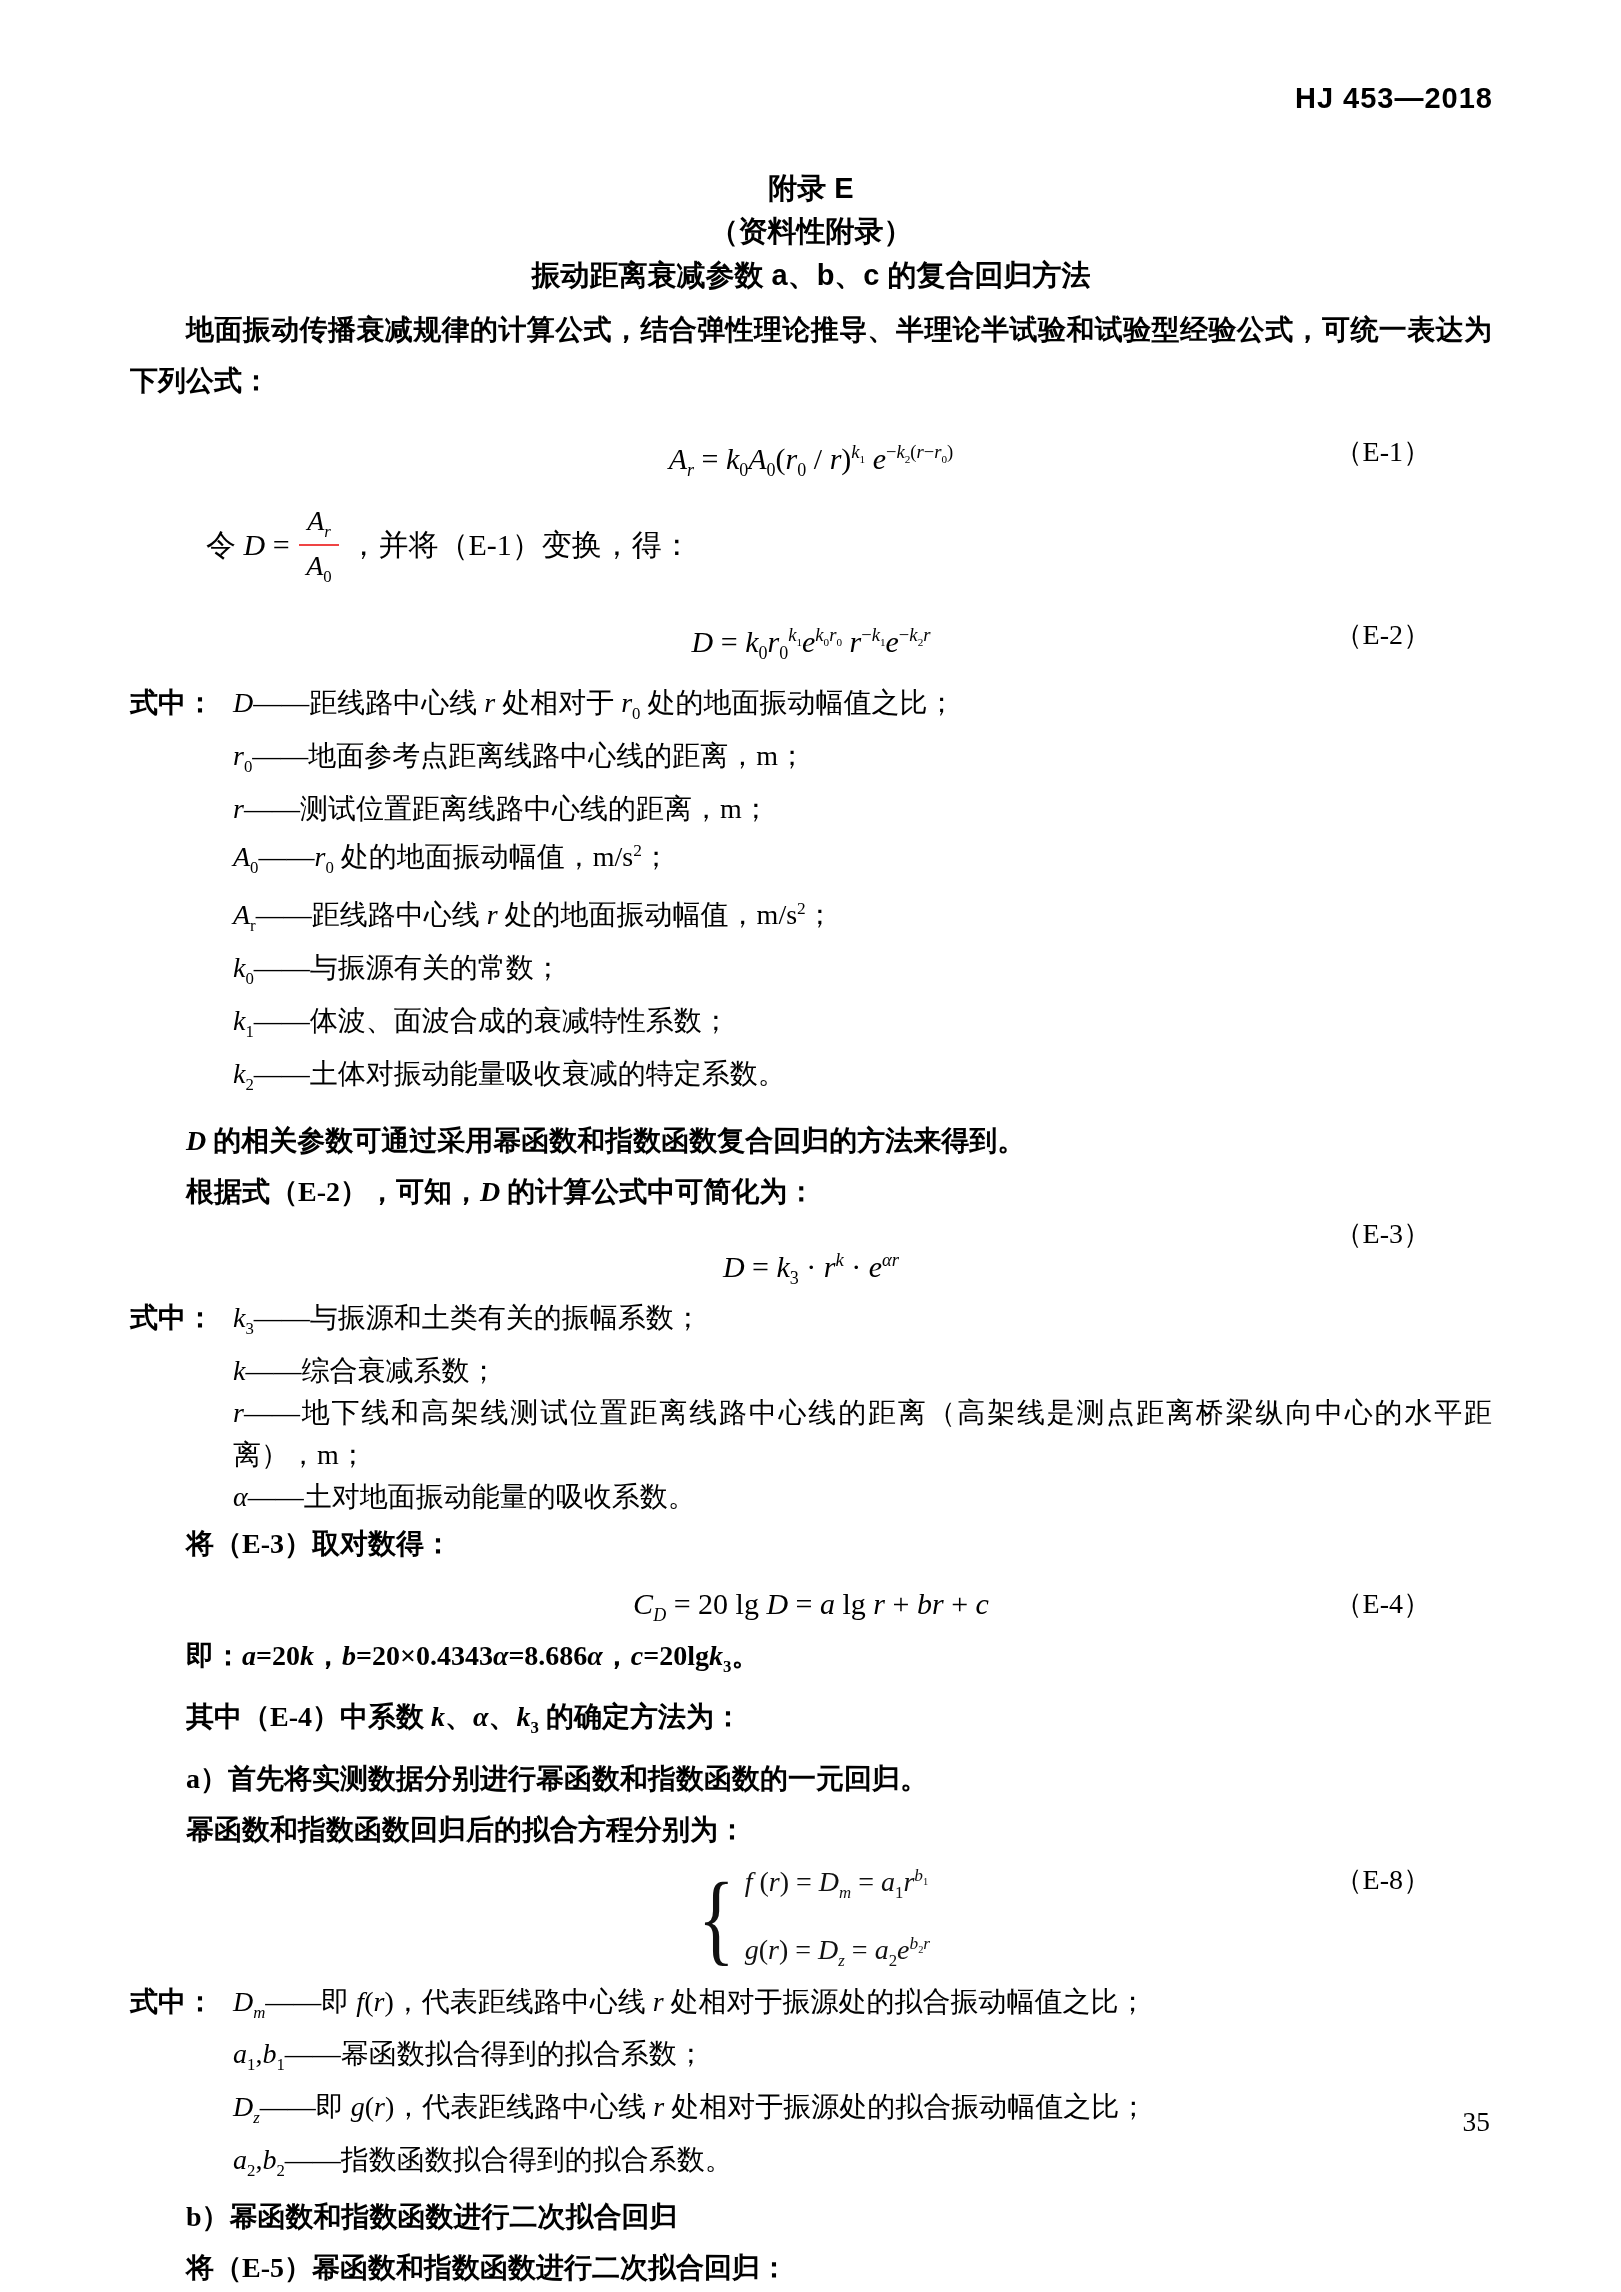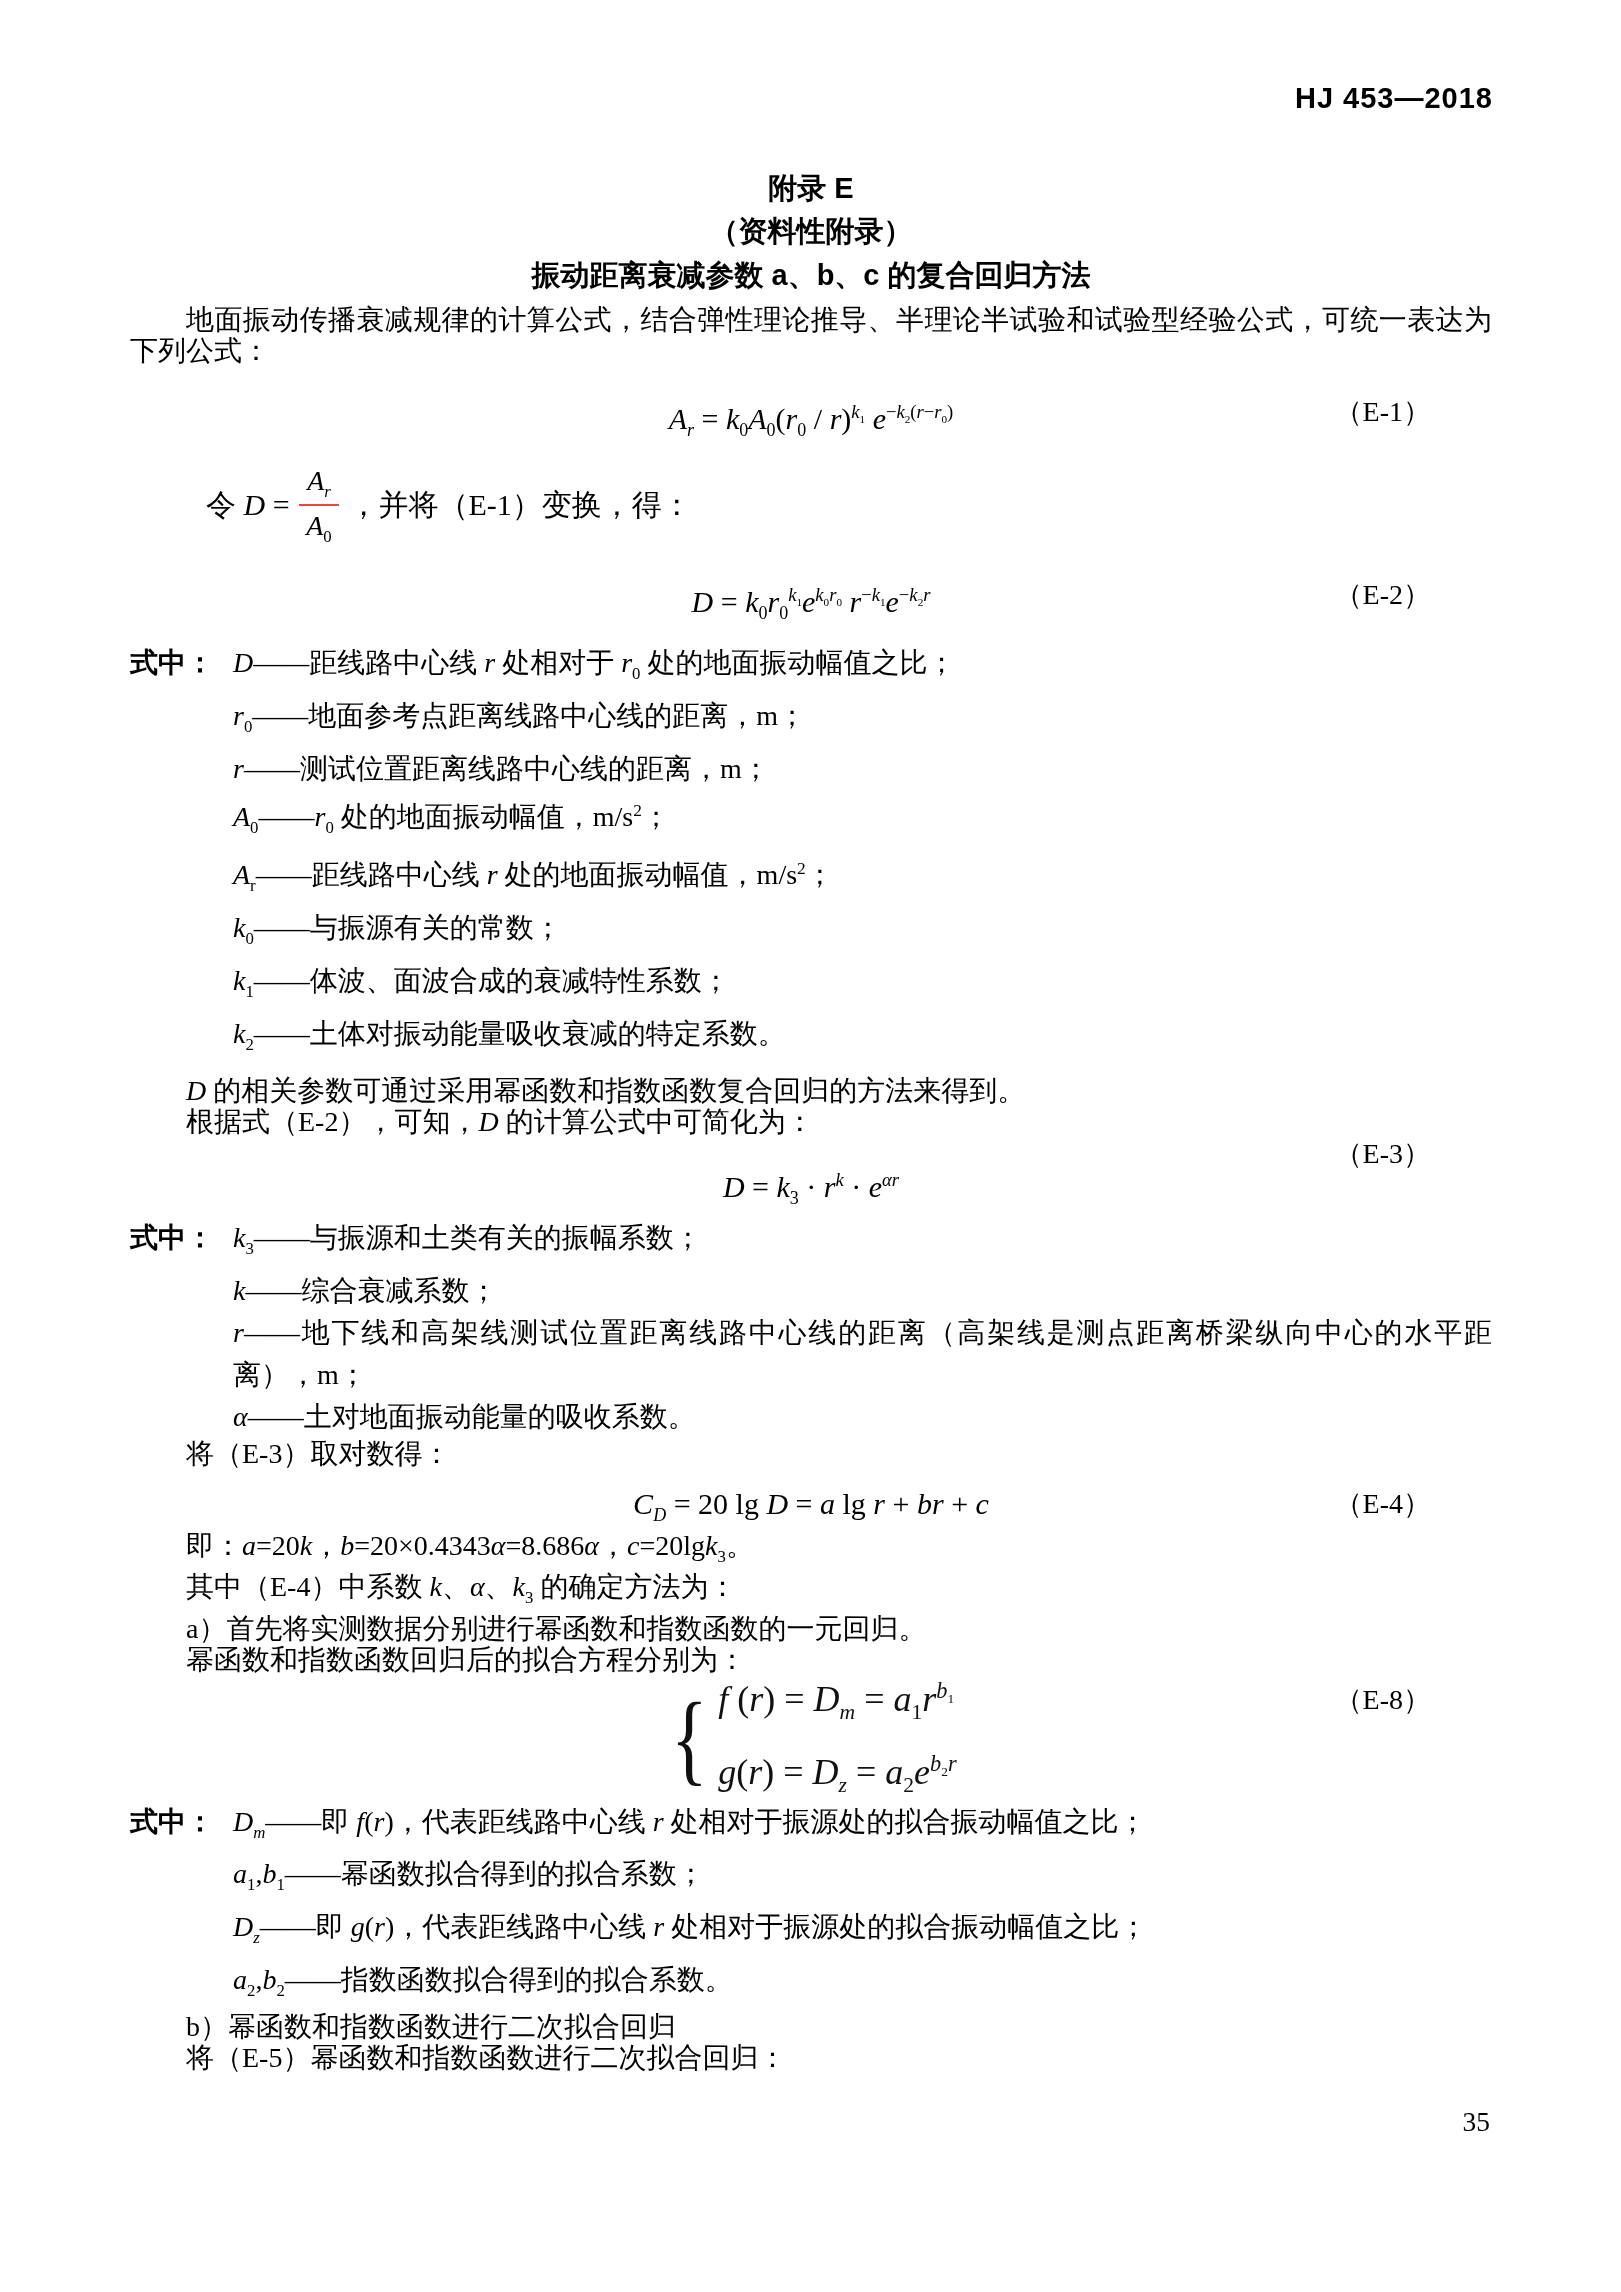--- a/index.html
+++ b/index.html
@@ -20,21 +20,21 @@
     position:absolute;left:130px;top:0;width:1362px;
     padding-top:167px;
     font-size:28px;
   }
   .title{
     text-align:center;
     font-family:"Liberation Sans","DejaVu Sans",sans-serif;
     font-weight:700;font-size:29px;line-height:43px;color:#000;
   }
   .title-subject{line-height:45px;margin-bottom:5.9px;}
-  .para{margin:0;line-height:31px;text-align:justify;color:#000;}
+  .para{margin:0;line-height:51px;text-align:justify;color:#000;font-weight:bold;}
   .indent{text-indent:2em;}
   .formula-row{position:relative;text-align:center;height:53px;line-height:53px;}
   .fr-e1{margin-top:19.6px;}
   .fr-e2{margin-top:13.7px;}
   .fr-e3{margin-top:15.7px;}
   .fr-e4{margin-top:7.8px;}
   .formula{
     font-size:30px;color:#000;
     font-family:"Liberation Serif","DejaVu Serif",serif;
   }
@@ -79,21 +79,21 @@
   .system-row{
     position:relative;margin-top:5.9px;height:114px;
     display:flex;align-items:center;justify-content:center;
   }
   .brace{
     font-size:102px;font-weight:100;line-height:1;
     transform:scaleX(.75);
     font-family:"Liberation Serif","DejaVu Serif",serif;
   }
   .sys-lines{display:flex;flex-direction:column;align-items:flex-start;margin-left:3.9px;}
-  .sys-line{font-size:36px;line-height:51px;}
+  .sys-line{font-size:28px;line-height:51px;}
   .sys-line i{font-style:italic;}
   .sys-line sub{font-size:.6em;}
   .sys-line sup{font-size:.62em;}
   .page-num{
     position:absolute;top:2107px;right:131px;
     font-size:27.4px;color:#000;
   }
   .mt10{margin-top:9.8px;}
 </style>
 </head>

